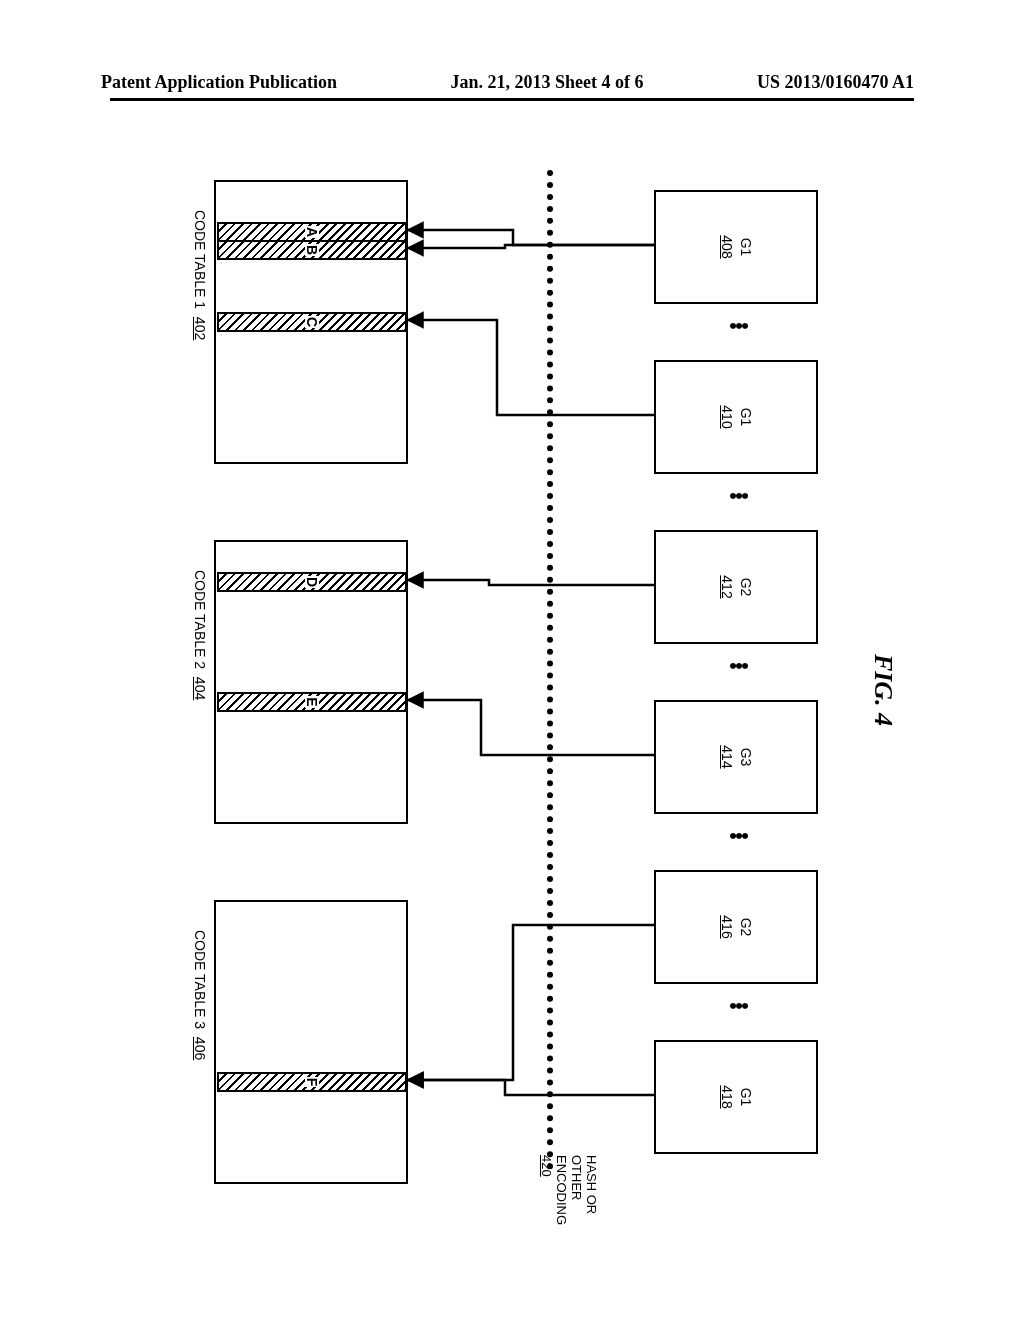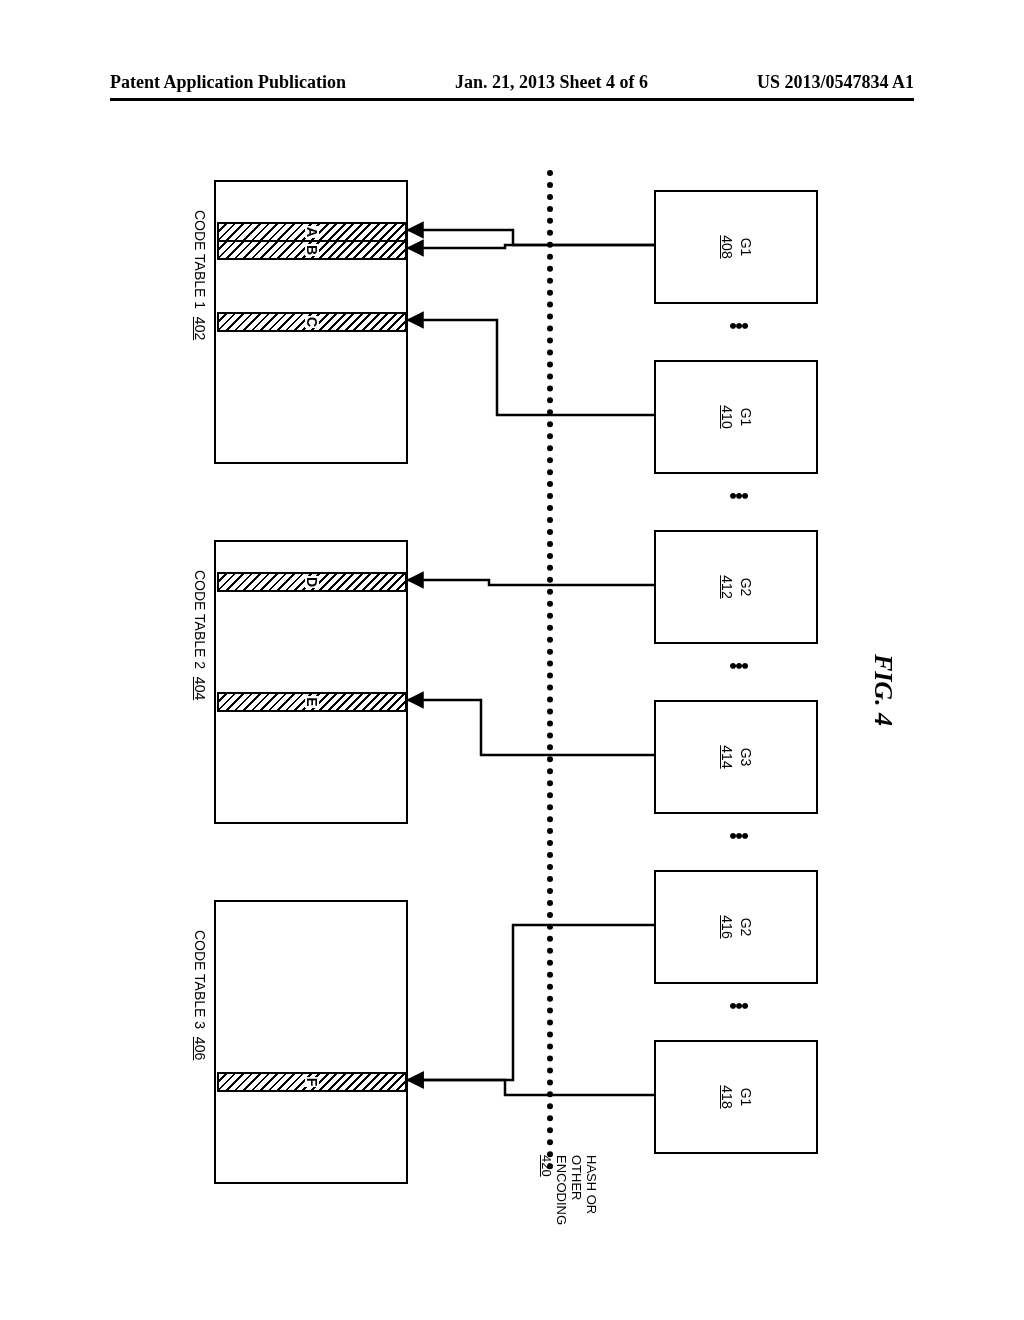--- a/index.html
+++ b/index.html
@@ -12,21 +12,21 @@
     position: relative;
     width: 1024px;
     height: 1320px;
     background: #fff;
     overflow: hidden;
   }
   
   .hdr {
     position: absolute;
     top: 72px;
-    left: 110px;
+    left: 101px;
     right: 110px;
     font-size: 18px;
     display: flex;
     justify-content: space-between;
     font-weight: bold;
   }
   .hdr-rule {
     position: absolute;
     top: 98px;
     left: 110px;
@@ -145,21 +145,21 @@
 
 </style>
 </head>
 <body>
 
 <div class="page">
 
   <div class="hdr">
     <span>Patent Application Publication</span>
     <span>Jan. 21, 2013  Sheet 4 of 6</span>
-    <span>US 2013/0547834 A1</span>
+    <span>US 2013/0160470 A1</span>
   </div>
   <div class="hdr-rule"></div>
 
   <div class="fig-rotator">
     <div class="fig">
 
       <div class="fig-label">FIG. 4</div>
 
       <svg id="arrow-svg" width="1080" height="770" viewBox="0 0 1080 770" style="position:absolute;left:0;top:0;pointer-events:none">
         <defs>

